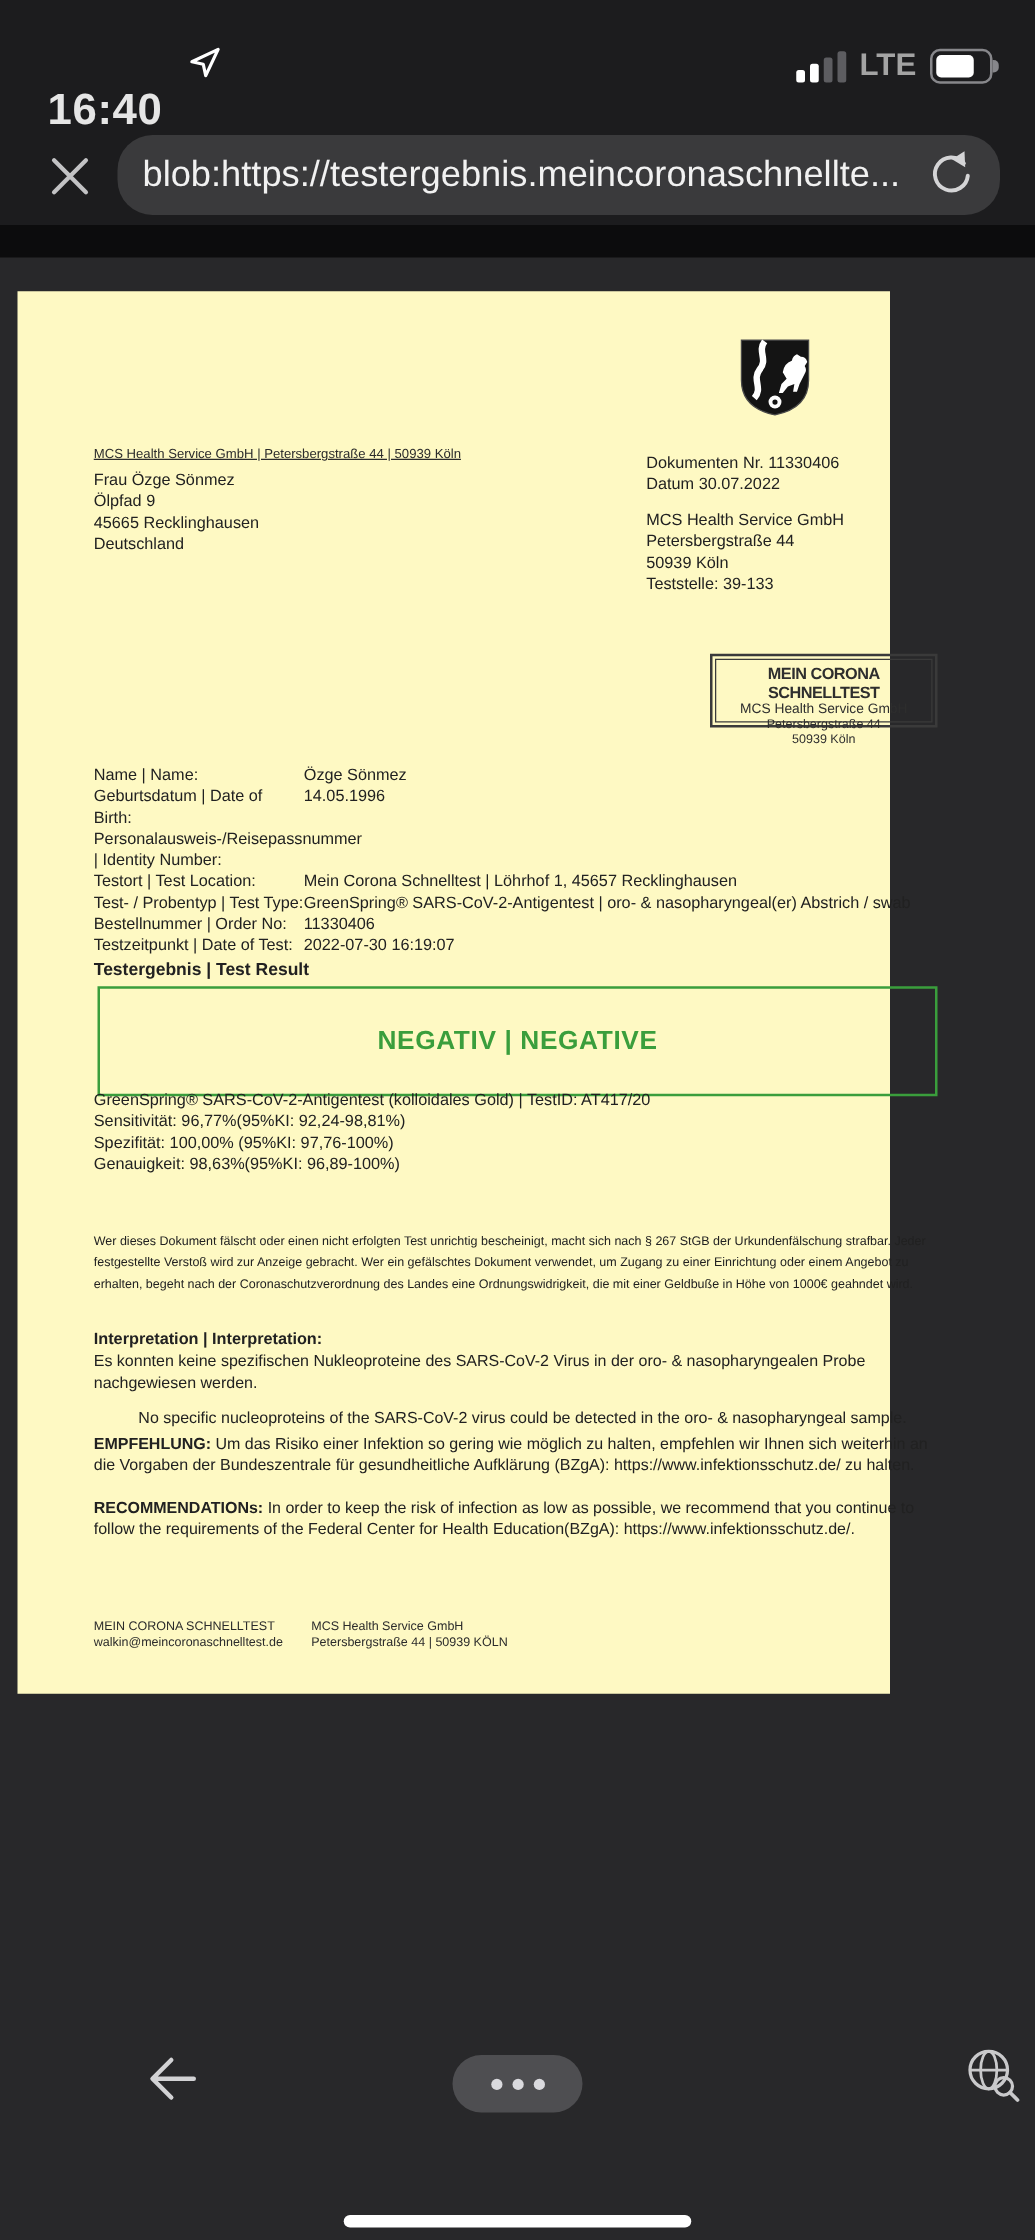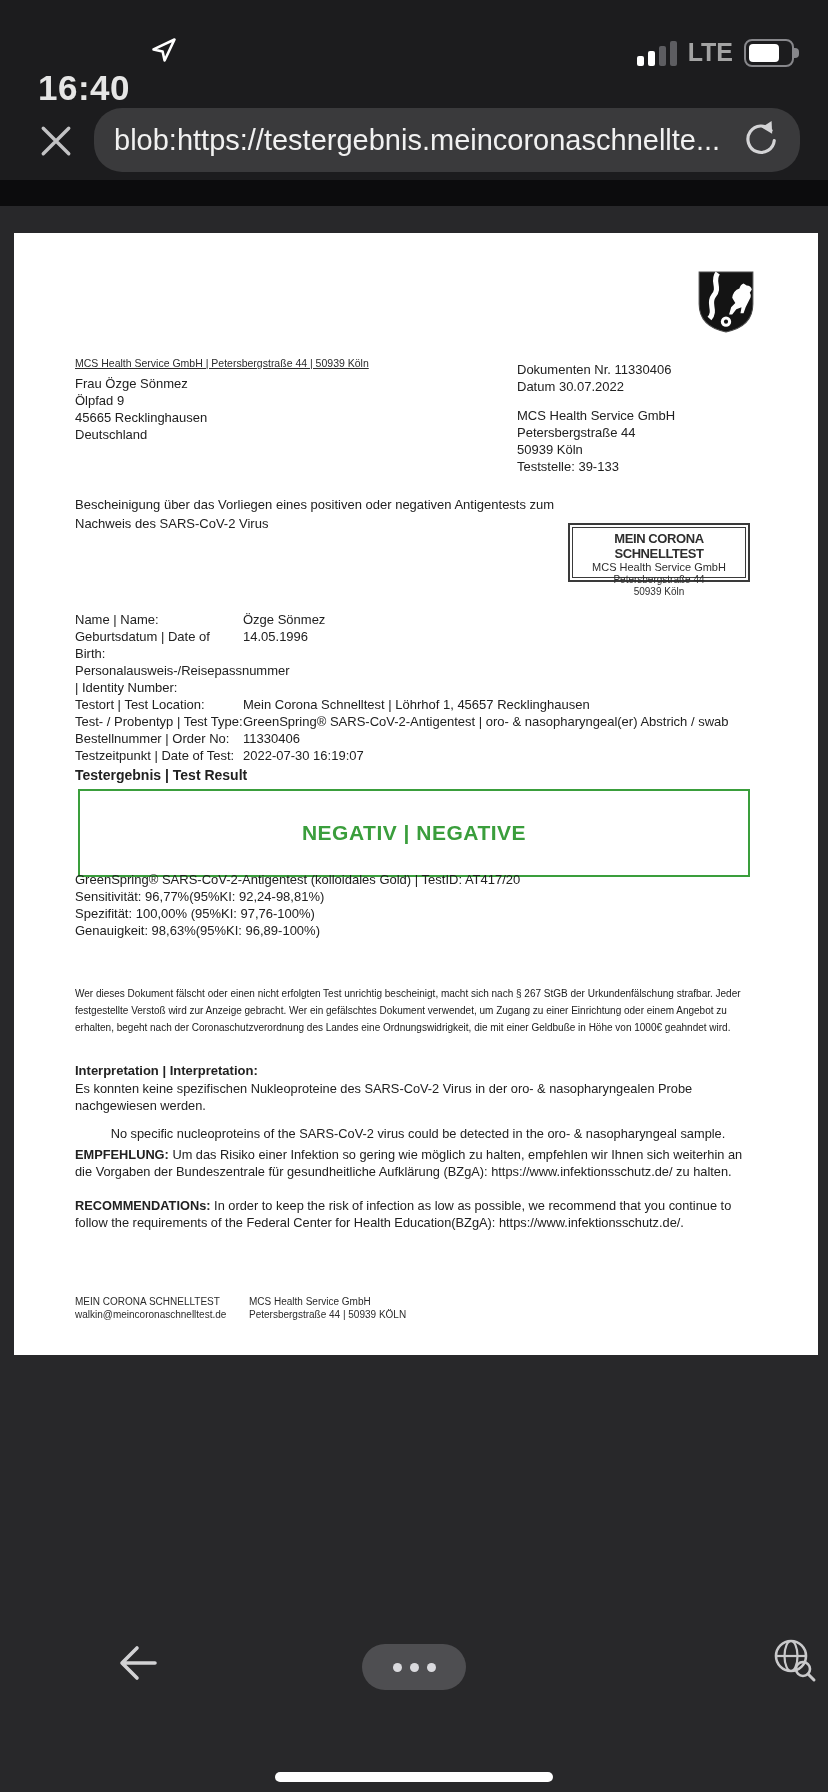--- a/index.html
+++ b/index.html
@@ -23,21 +23,21 @@
   .batt-fill { position:absolute; left:5px; top:5px; width:30px; height:18px; background:#fff; border-radius:4px; }
   .batt-nub { position:absolute; right:1px; top:9px; width:5px; height:10px; background:#87878b; border-radius:0 4px 4px 0; }
 
   .close-btn { position:absolute; left:36px; top:122px; width:40px; height:40px; background:none; border:none; cursor:pointer; }
   .url-pill { position:absolute; left:94px; top:108px; width:706px; height:64px; background:#3a3a3c; border-radius:28px; display:flex; align-items:center; padding:0 20px; }
   .url-text { color:#f1f1f1; font-size:29px; white-space:nowrap; overflow:hidden; flex:1; }
   .reload-btn { background:none; border:none; margin-left:10px; cursor:pointer; width:40px; height:40px; }
   .black-strip { position:absolute; top:180px; left:0; width:100%; height:26px; background:#0c0c0d; }
 
   
-  .page { position:absolute; top:233px; left:14px; width:804px; height:1122px; background:#ffffff; color:#212121; }
+  .page { position:absolute; top:233px; left:14px; width:698px; height:1122px; background:#fef9c3; color:#212121; }
   .page > div { position:absolute; }
   .crest { right:64px; top:38px; width:56px; height:62px; }
   .sender { left:61px; top:124px; font-size:10.5px; text-decoration:underline; color:#2b2b2b; }
   .recipient { left:61px; top:142px; font-size:13px; line-height:17px; }
   .docinfo { left:503px; top:128px; font-size:13px; line-height:17px; }
   .issuer { left:503px; top:174px; font-size:13px; line-height:17px; }
   .subject { left:61px; top:262px; width:515px; font-size:13px; line-height:19px; }
   .stamp { left:554px; top:290px; width:182px; height:59px; border:2px solid #3a3a3a; }
   .stamp-inner { position:absolute; inset:2px; border:1px solid #3a3a3a; text-align:center; padding-top:3px; color:#2e2e2e; }
   .stamp-inner div:nth-of-type(1) { font-size:13px; font-weight:700; letter-spacing:-0.4px; }
@@ -137,21 +137,20 @@
       </div>
 
     <div class="issuer">
 
     <div>MCS Health Service GmbH</div>
         <div>Petersbergstraße 44</div>
         <div>50939 Köln</div>
         <div>Teststelle: 39-133</div>
       </div>
 
-    <div class="subject">Bescheinigung über das Vorliegen eines positiven oder negativen Antigentests zum Nachweis des SARS-CoV-2 Virus</div>
 
     <div class="stamp">
       <div class="stamp-inner">
 
       <div>MEIN CORONA SCHNELLTEST</div>
           <div>MCS Health Service GmbH</div>
           <div>Petersbergstraße 44</div>
           <div>50939 Köln</div>
         </div>
     </div>

